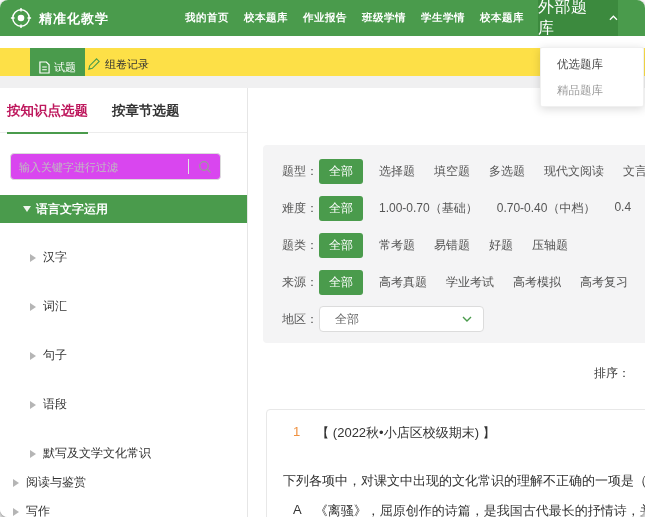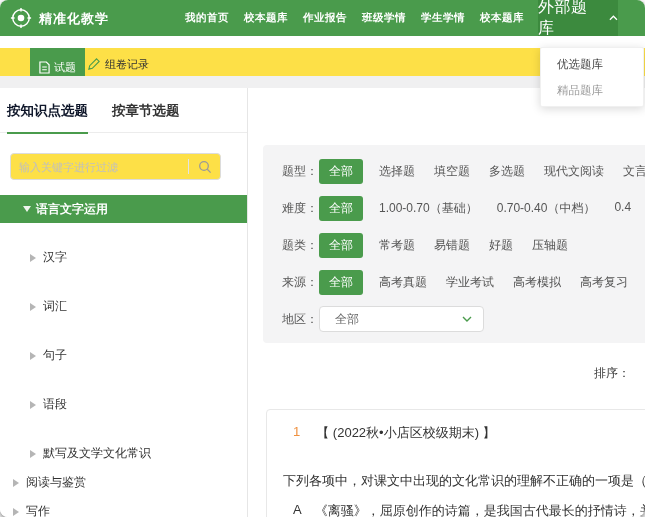--- a/index.html
+++ b/index.html
@@ -28,23 +28,23 @@
   .tab-q{ position:absolute; left:30px; top:0; height:39px; padding:0 9px; background:#4a9b4c;
     display:flex; align-items:center; gap:4px; color:#fff; font-size:11px; cursor:pointer; }
   .tab-r{ position:absolute; left:82px; top:0; height:32px; padding:0 6px;
     display:flex; align-items:center; gap:5px; color:#333; font-size:11px; cursor:pointer; }
   
   .gapband{ position:absolute; top:76px; left:0; right:0; height:12px; background:#f0f0f1; }
   
   .sidebar{ position:absolute; top:88px; left:0; bottom:0; width:248px; background:#fff; border-right:1px solid #e6e6e6; }
   .side-tabs{ display:flex; align-items:center; gap:24px; height:45px; padding-left:7px; border-bottom:1px solid #ececec; }
   .side-tab{ position:relative; height:45px; line-height:45px; font-size:13.5px; font-weight:bold; color:#333; cursor:pointer; white-space:nowrap; }
-  .side-tab.active{ color:#0f172a; }
+  .side-tab.active{ color:#be185d; }
   .side-tab.active::after{ content:""; position:absolute; left:0; right:0; bottom:-1px; height:2px; background:#4a9b4c; }
-  .search-box{ margin:20px 26px 0 10px; height:27px; border:1px solid #dcdcdc; border-radius:4px; display:flex; align-items:center; background:#fde047; }
+  .search-box{ margin:20px 26px 0 10px; height:27px; border:1px solid #dcdcdc; border-radius:4px; display:flex; align-items:center; background:#d946ef; }
   .search-box input{ flex:1; border:0; outline:none; font-size:11px; color:#333; padding:0 8px; min-width:0; background:transparent; }
   .search-box input::placeholder{ color:#bfbfbf; }
   .search-div{ width:1px; height:15px; background:#e3e3e3; }
   .search-btn{ width:31px; display:flex; align-items:center; justify-content:center; cursor:pointer; }
   .tree{ margin-top:15px; font-size:12px; color:#333; }
   .tree-item{ height:29px; display:flex; align-items:center; cursor:pointer; }
   .tree-item .caret{ width:13px; display:flex; align-items:center; justify-content:flex-start; }
   .lvl1{ padding-left:13px; }
   .lvl2{ padding-left:30px;margin-top:20px; }
   .tree-item.selected{ background:#4a9b4c; color:#fff; font-weight:600; height:28px;padding-left:23px; }

